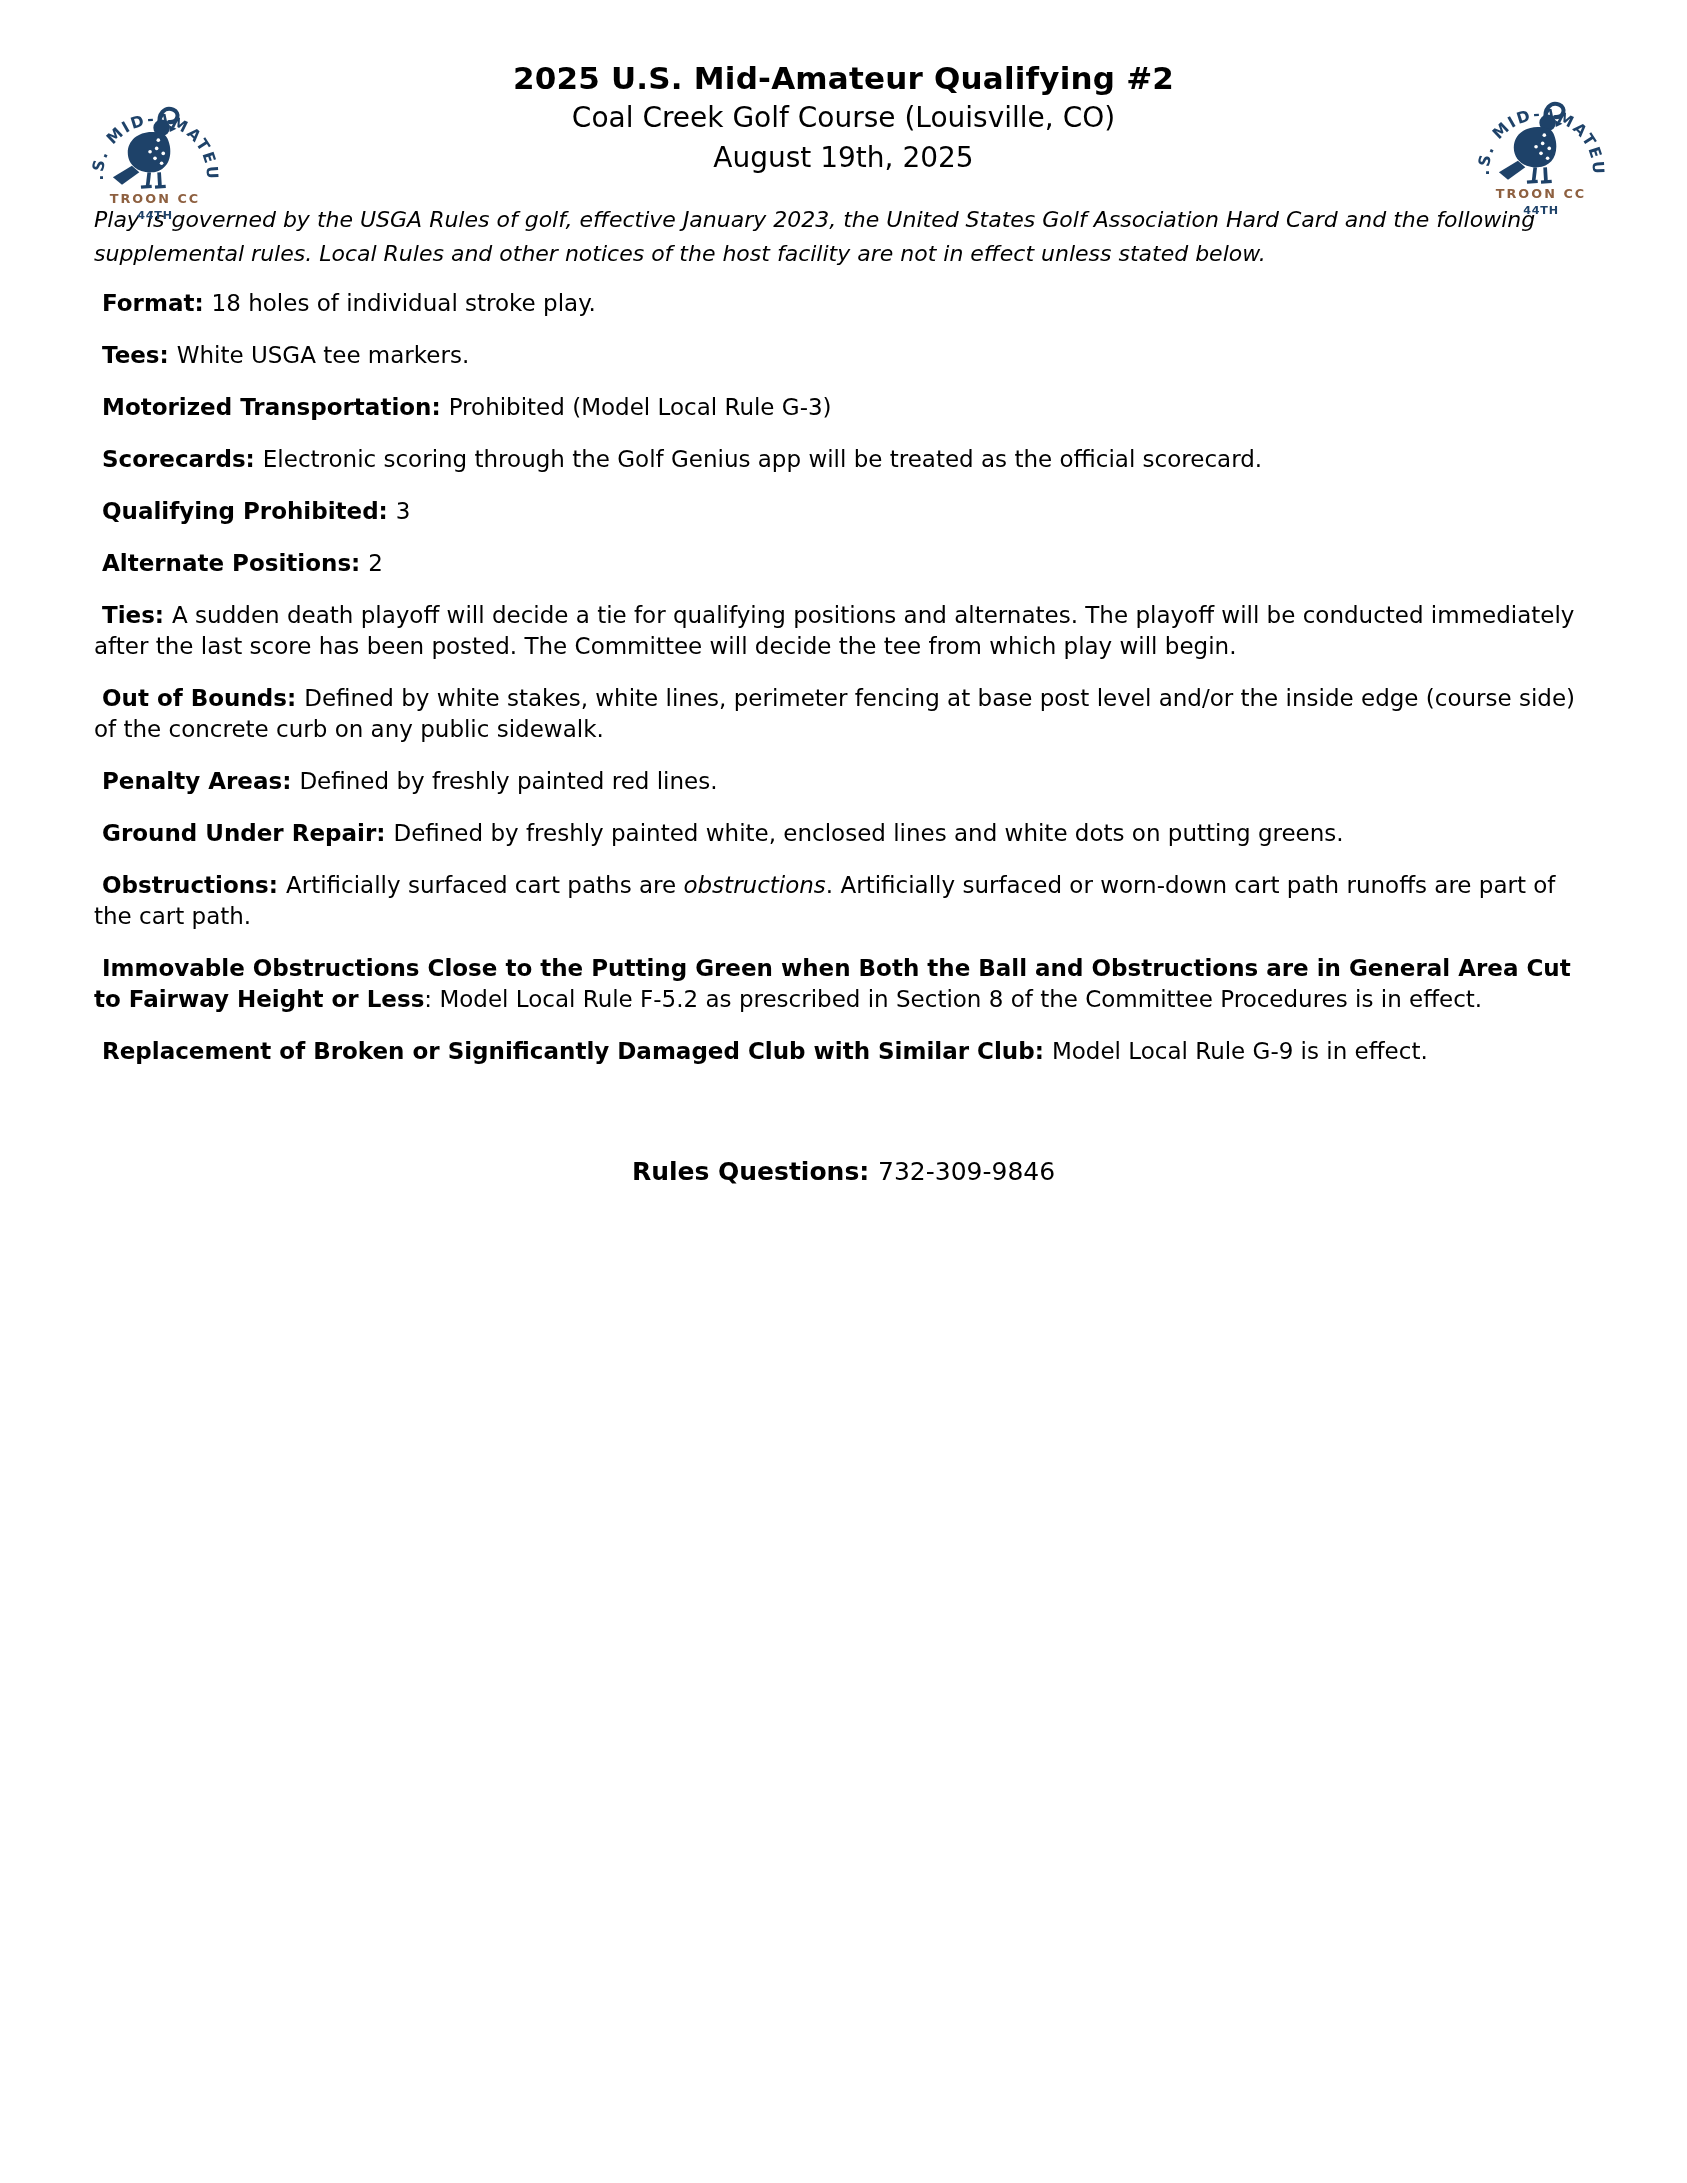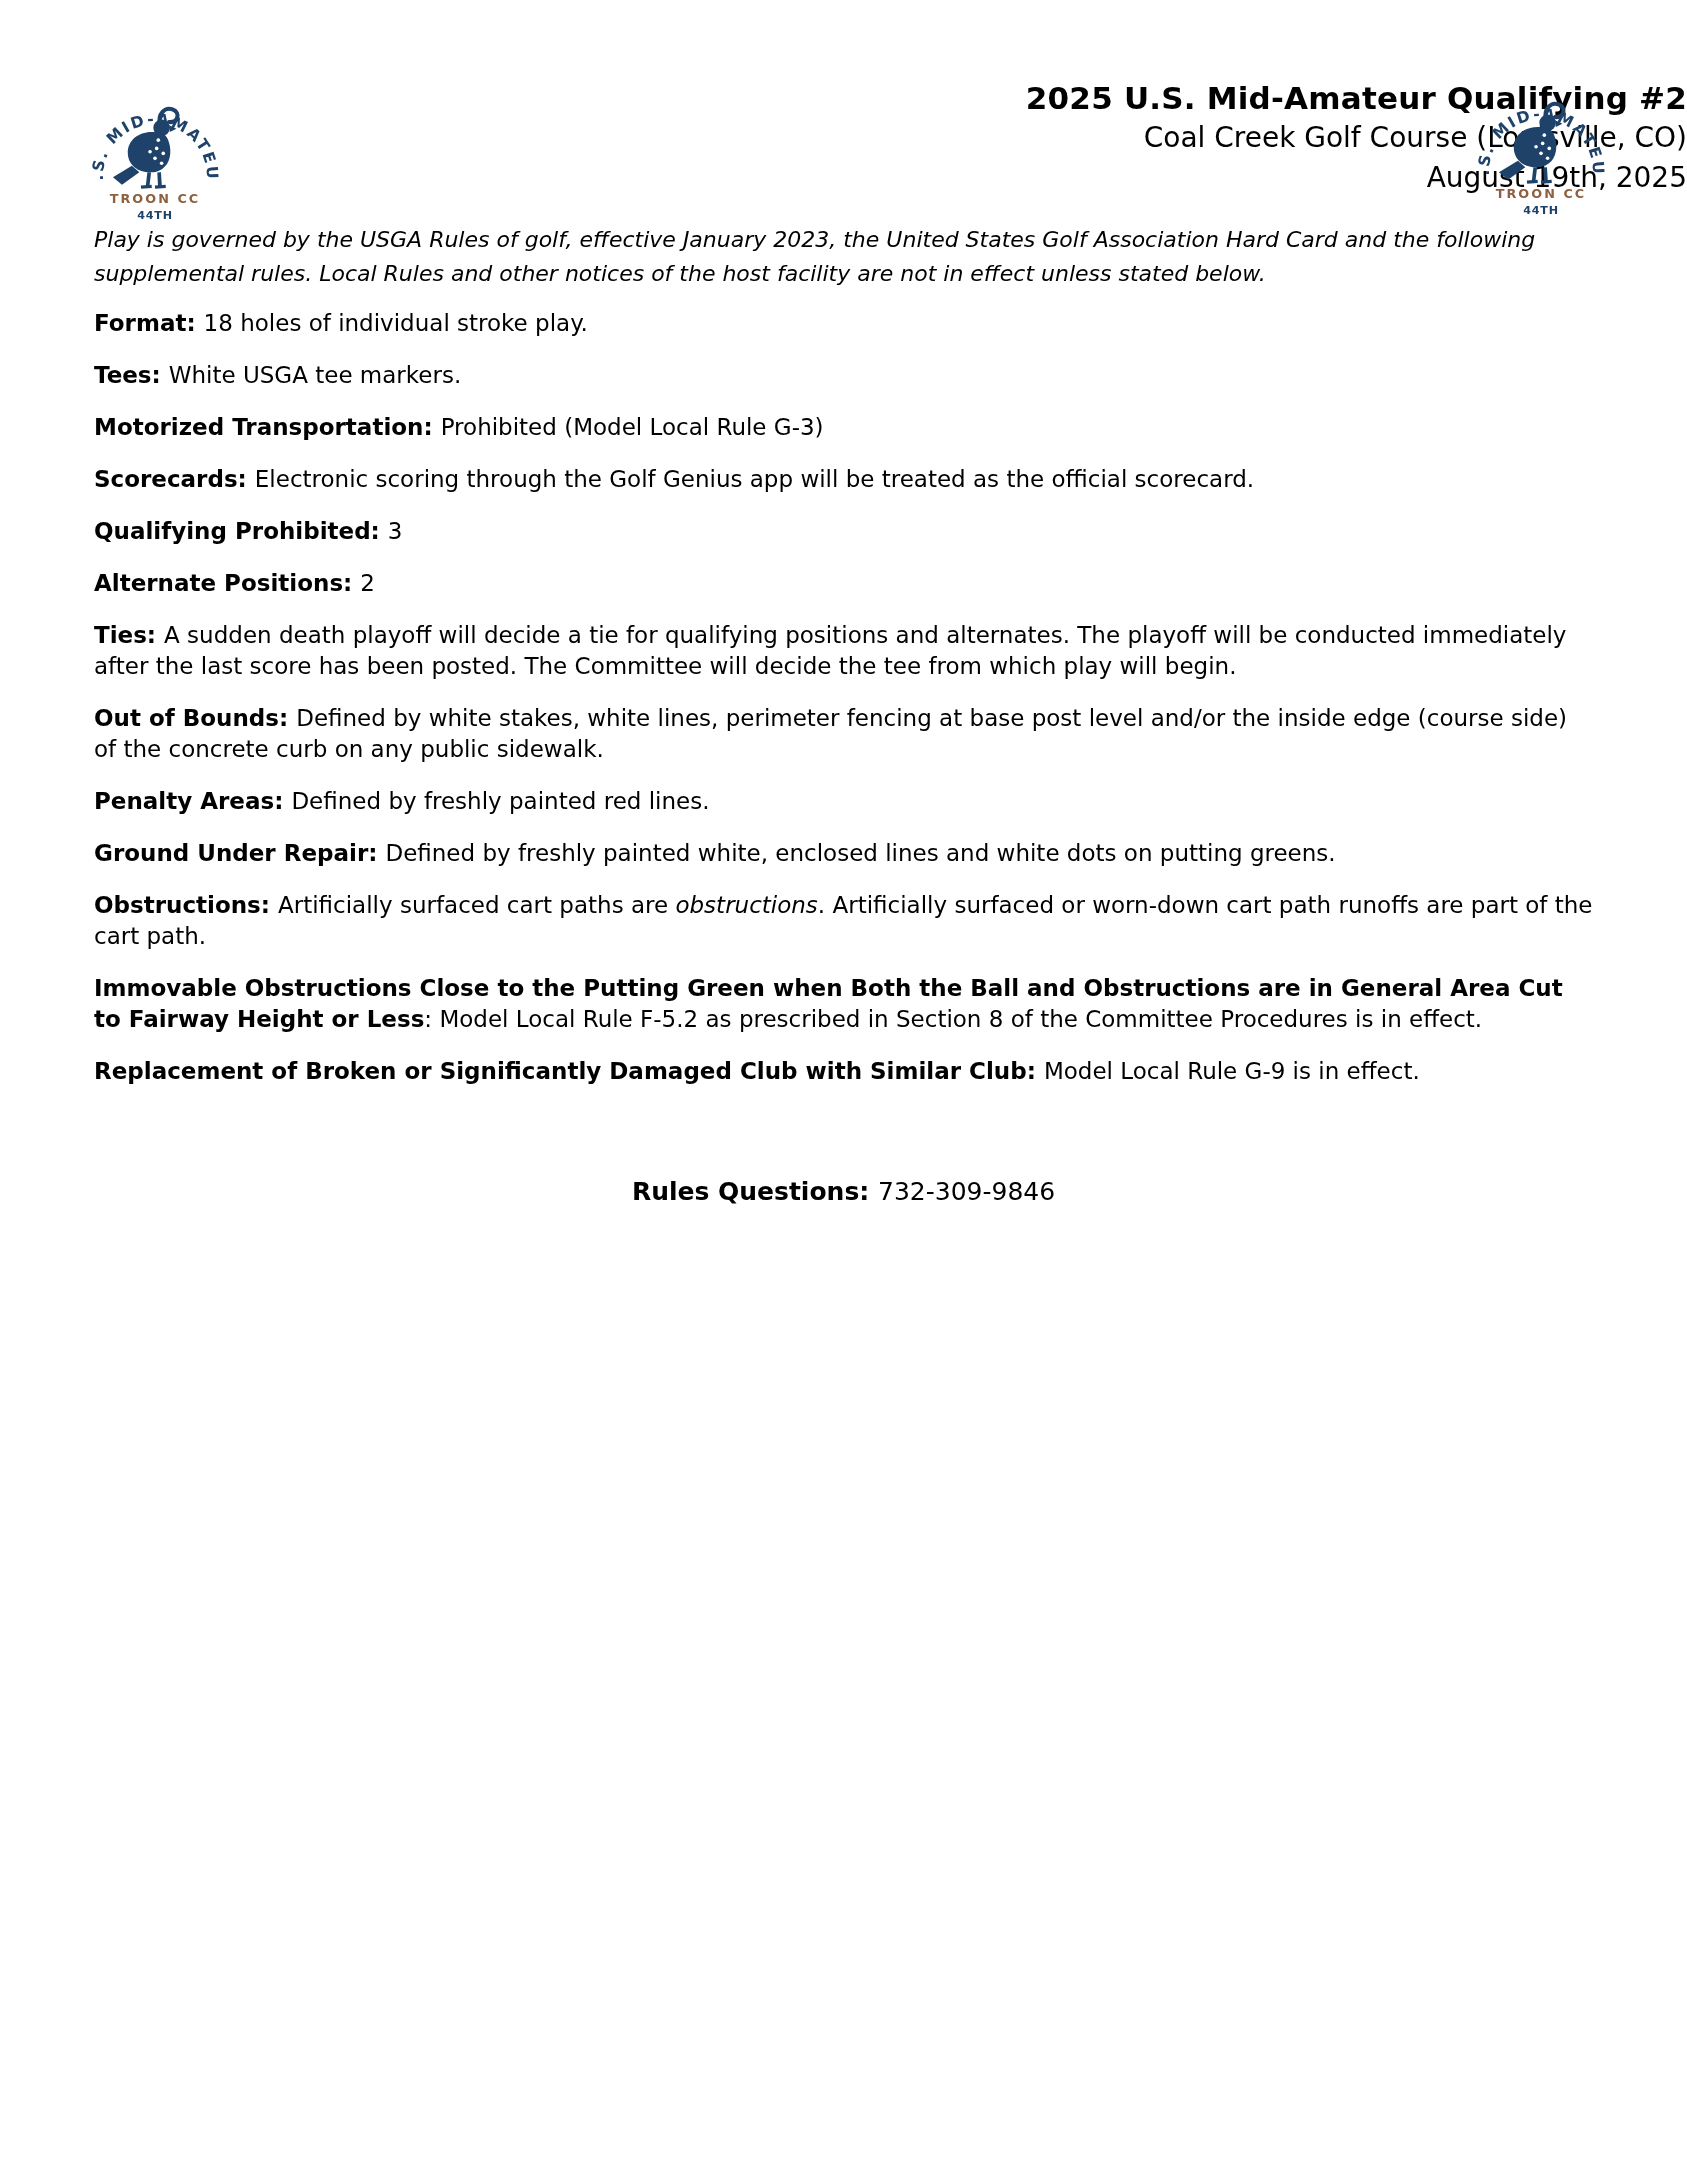--- a/index.html
+++ b/index.html
@@ -13,22 +13,22 @@
     overflow: hidden;
   }
   .logo {
     position: absolute;
     width: 132px;
     height: 137px;
   }
   .logo-left  { left: 89px; top: 89px; }
   .logo-right { left: 1475px; top: 84px; }
   .header {
-    padding-top: 78px;
-    text-align: right;
+    padding-top: 58px;
+    text-align: center;
   }
   .title {
     font-size: 31px;
     font-weight: bold;
     line-height: 40px;
     letter-spacing: 0.2px;
   }
   .subtitle, .date-line {
     font-size: 28px;
     font-weight: normal;
@@ -41,21 +41,21 @@
     margin: 25px 0 17px 0;
     font-style: italic;
     font-size: 22px;
     line-height: 34px;
   }
   p.rule {
     margin: 0 0 21px 0;
     font-size: 23px;
     line-height: 31px;
   }
-  p.rule strong { font-weight: bold; }
+  p.rule strong { font-weight: bold; margin-left: 8px; }
   p.rule em { font-style: italic; }
   .footer-line {
     margin-top: 88px;
     text-align: center;
     font-size: 25px;
     line-height: 34px;
   }
   .footer-line strong { font-weight: bold; }
 </style>
 </head>

